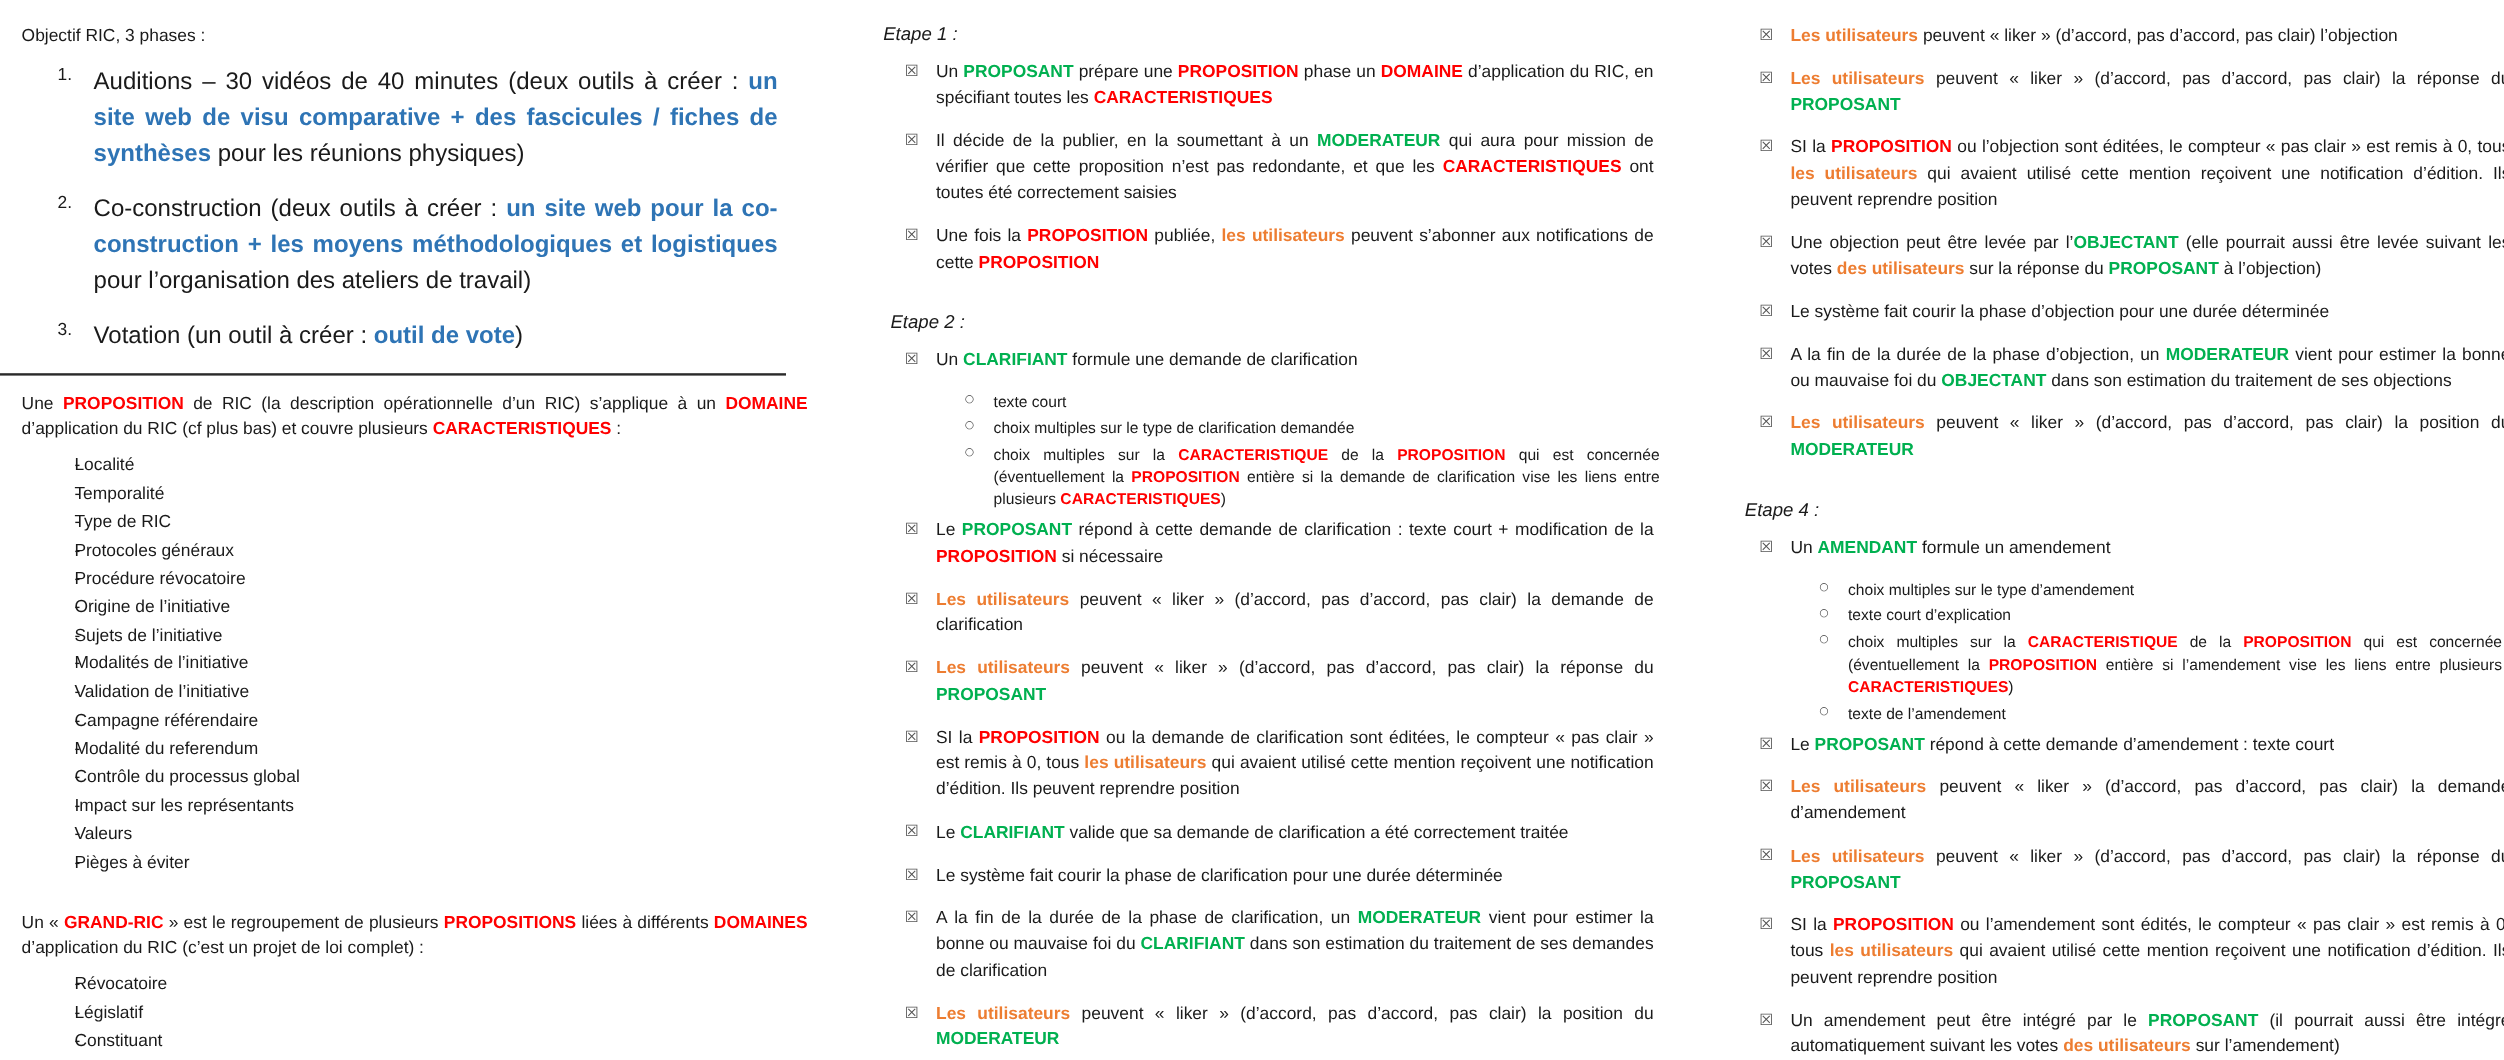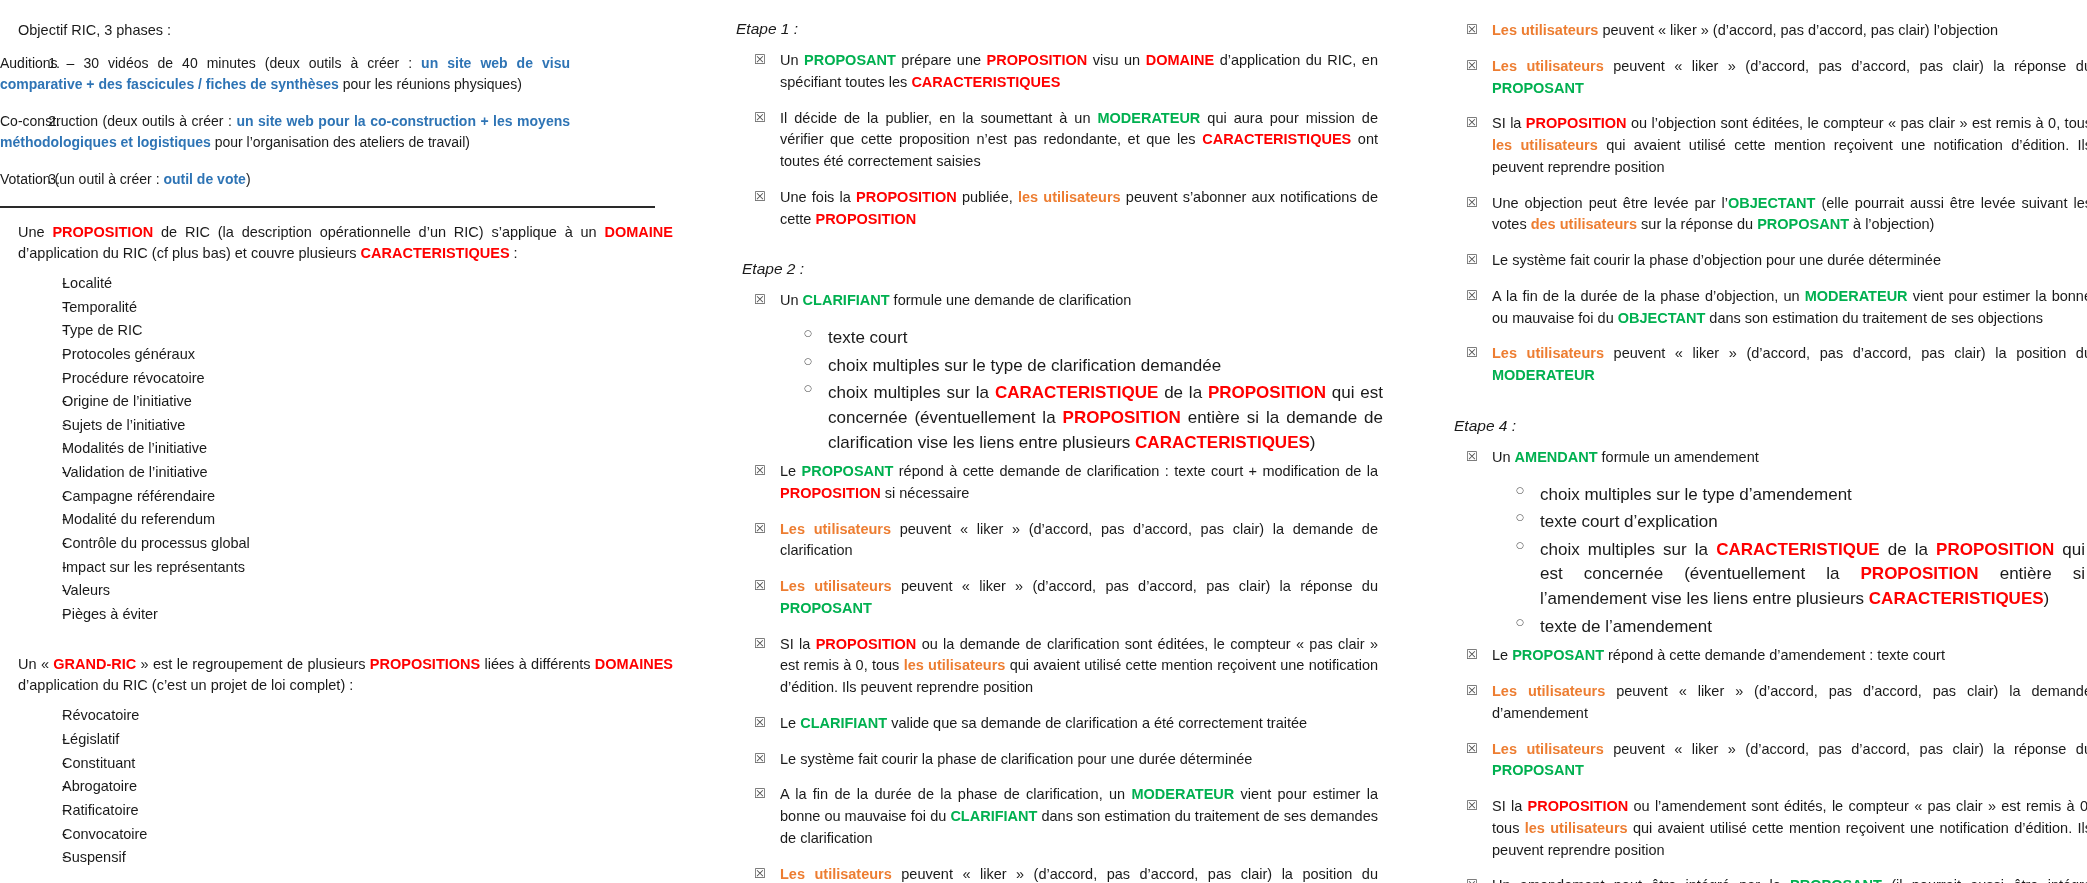--- a/index.html
+++ b/index.html
@@ -21,22 +21,22 @@
 
   .h-line{
     border:none;border-top:2px solid #2a2a2a;
     margin:14px 0 14px 0;width:655px;
   }
   .intro{font-size:14.5px;line-height:1.45;margin:0 0 6px 18px;}
 
   ol.phases{margin:12px 0 0 0;padding:0 0 0 0;list-style:none;counter-reset:ph;}
   ol.phases > li{
     counter-increment:ph;position:relative;
-    margin:0 0 16px 0;
-    font-size:14px;line-height:1.5;
+    margin:0 0 16px 0;padding-left:78px;
+    font-size:20px;line-height:1.5;
     text-align:justify;width:570px;
   }
   ol.phases > li:before{
     content:counter(ph) ".";position:absolute;left:48px;top:0;
     font-size:14.5px;
   }
 
   ul.dash{list-style:none;margin:10px 0 0 0;padding:0;}
   ul.dash > li{
     position:relative;padding-left:62px;margin:0 0 5.5px 0;
@@ -61,21 +61,21 @@
   }
   ul.tofu > li:before{
     content:"\2612";position:absolute;left:36px;top:0;
     color:#555;font-size:13px;font-family:"DejaVu Sans", sans-serif;
   }
   .col3 ul.tofu > li{width:600px;}
 
   ul.circ{list-style:none;margin:6px 0 6px 0;padding:0;}
   ul.circ > li{
     position:relative;padding-left:110px;margin:0 0 3px 0;
-    font-size:17px;line-height:1.45;text-align:justify;width:555px;
+    font-size:13px;line-height:1.45;text-align:justify;width:555px;
   }
   ul.circ > li:before{
     content:"\25CB";position:absolute;left:86px;top:1px;
     font-size:9px;color:#444;font-family:"DejaVu Sans", sans-serif;
   }
   .col3 ul.circ > li{width:545px;}
 
   .nosub{margin-top:0;}
 </style>
 </head>
@@ -125,21 +125,21 @@
         <li>Suspensif</li>
       </ul>
 
     <div class="spacer-md"></div>
 
   </div>
 
   <div class="col col2">
     <div class="etape">Etape 1 :</div>
     <ul class="tofu">
-        <li><span>Un </span><span class="green">PROPOSANT</span><span> prépare une </span><span class="red">PROPOSITION</span><span> visu un </span><span class="red">DOMAINE</span><span> d’application du RIC, en spécifiant toutes les </span><span class="red">CARACTERISTIQUES</span></li>
+        <li><span>Un </span><span class="green">PROPOSANT</span><span> prépare une </span><span class="red">PROPOSITION</span><span> phase un </span><span class="red">DOMAINE</span><span> d’application du RIC, en spécifiant toutes les </span><span class="red">CARACTERISTIQUES</span></li>
         <li><span>Il décide de la publier, en la soumettant à un </span><span class="green">MODERATEUR</span><span> qui aura pour mission de vérifier que cette proposition n’est pas redondante, et que les </span><span class="red">CARACTERISTIQUES</span><span> ont toutes été correctement saisies</span></li>
         <li><span>Une fois la </span><span class="red">PROPOSITION</span><span> publiée, </span><span class="orange">les utilisateurs</span><span> peuvent s’abonner aux notifications de cette </span><span class="red">PROPOSITION</span></li>
       </ul>
 
     <div class="etape next">Etape 2 :</div>
     <ul class="tofu">
         <li><span>Un </span><span class="green">CLARIFIANT</span><span> formule une demande de clarification</span></li>
         <ul class="circ">
           <li><span>texte court</span></li>
           <li><span>choix multiples sur le type de clarification demandée</span></li>

